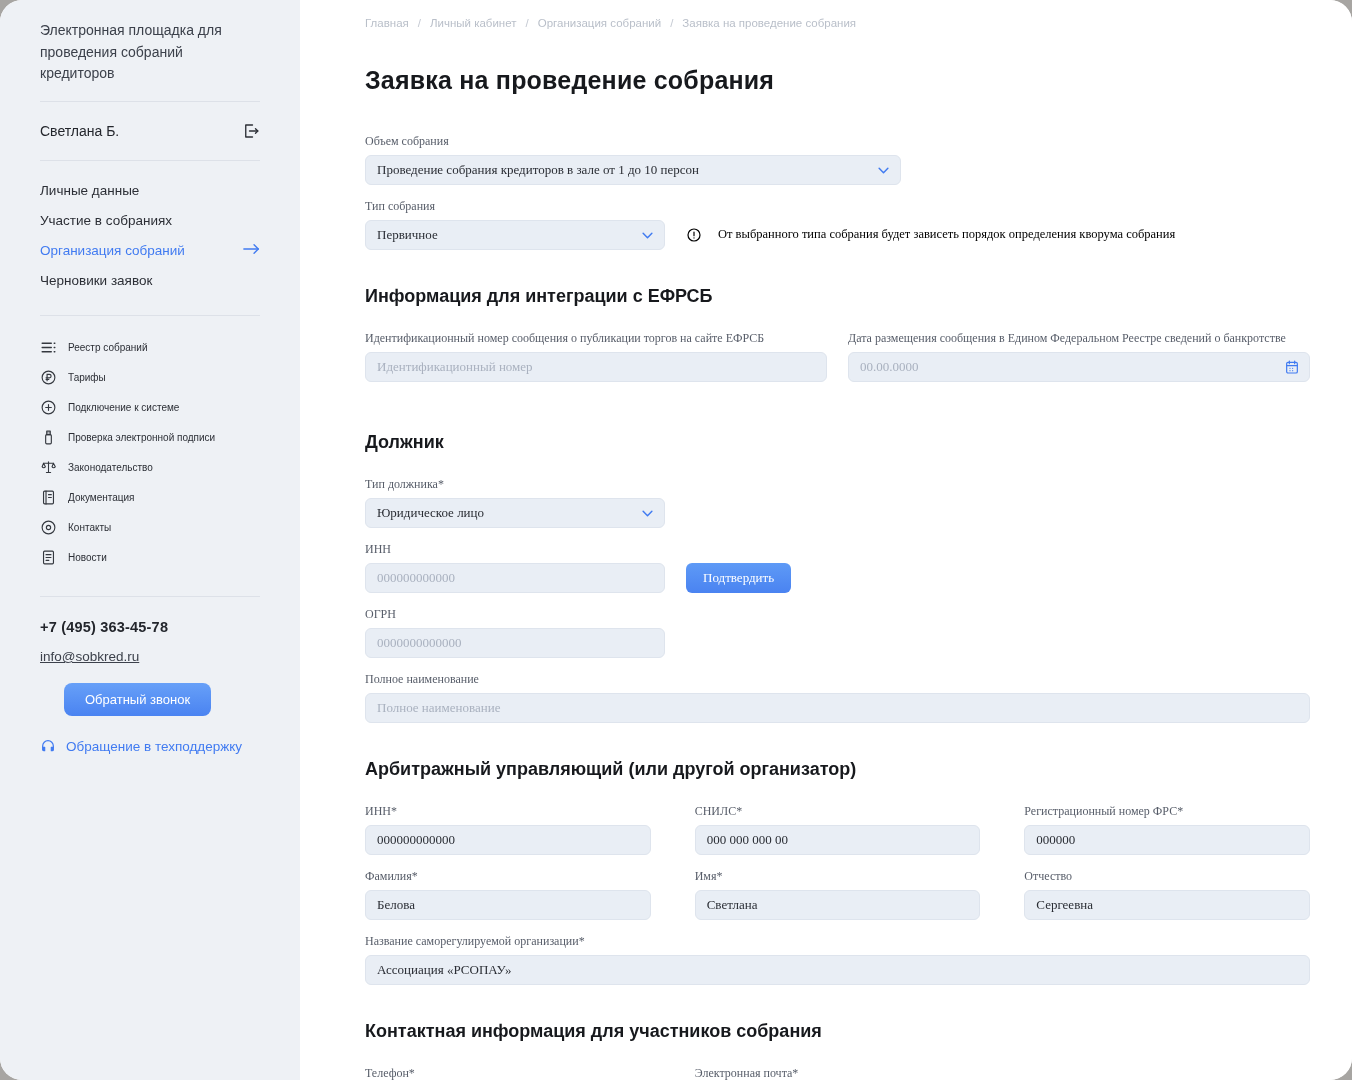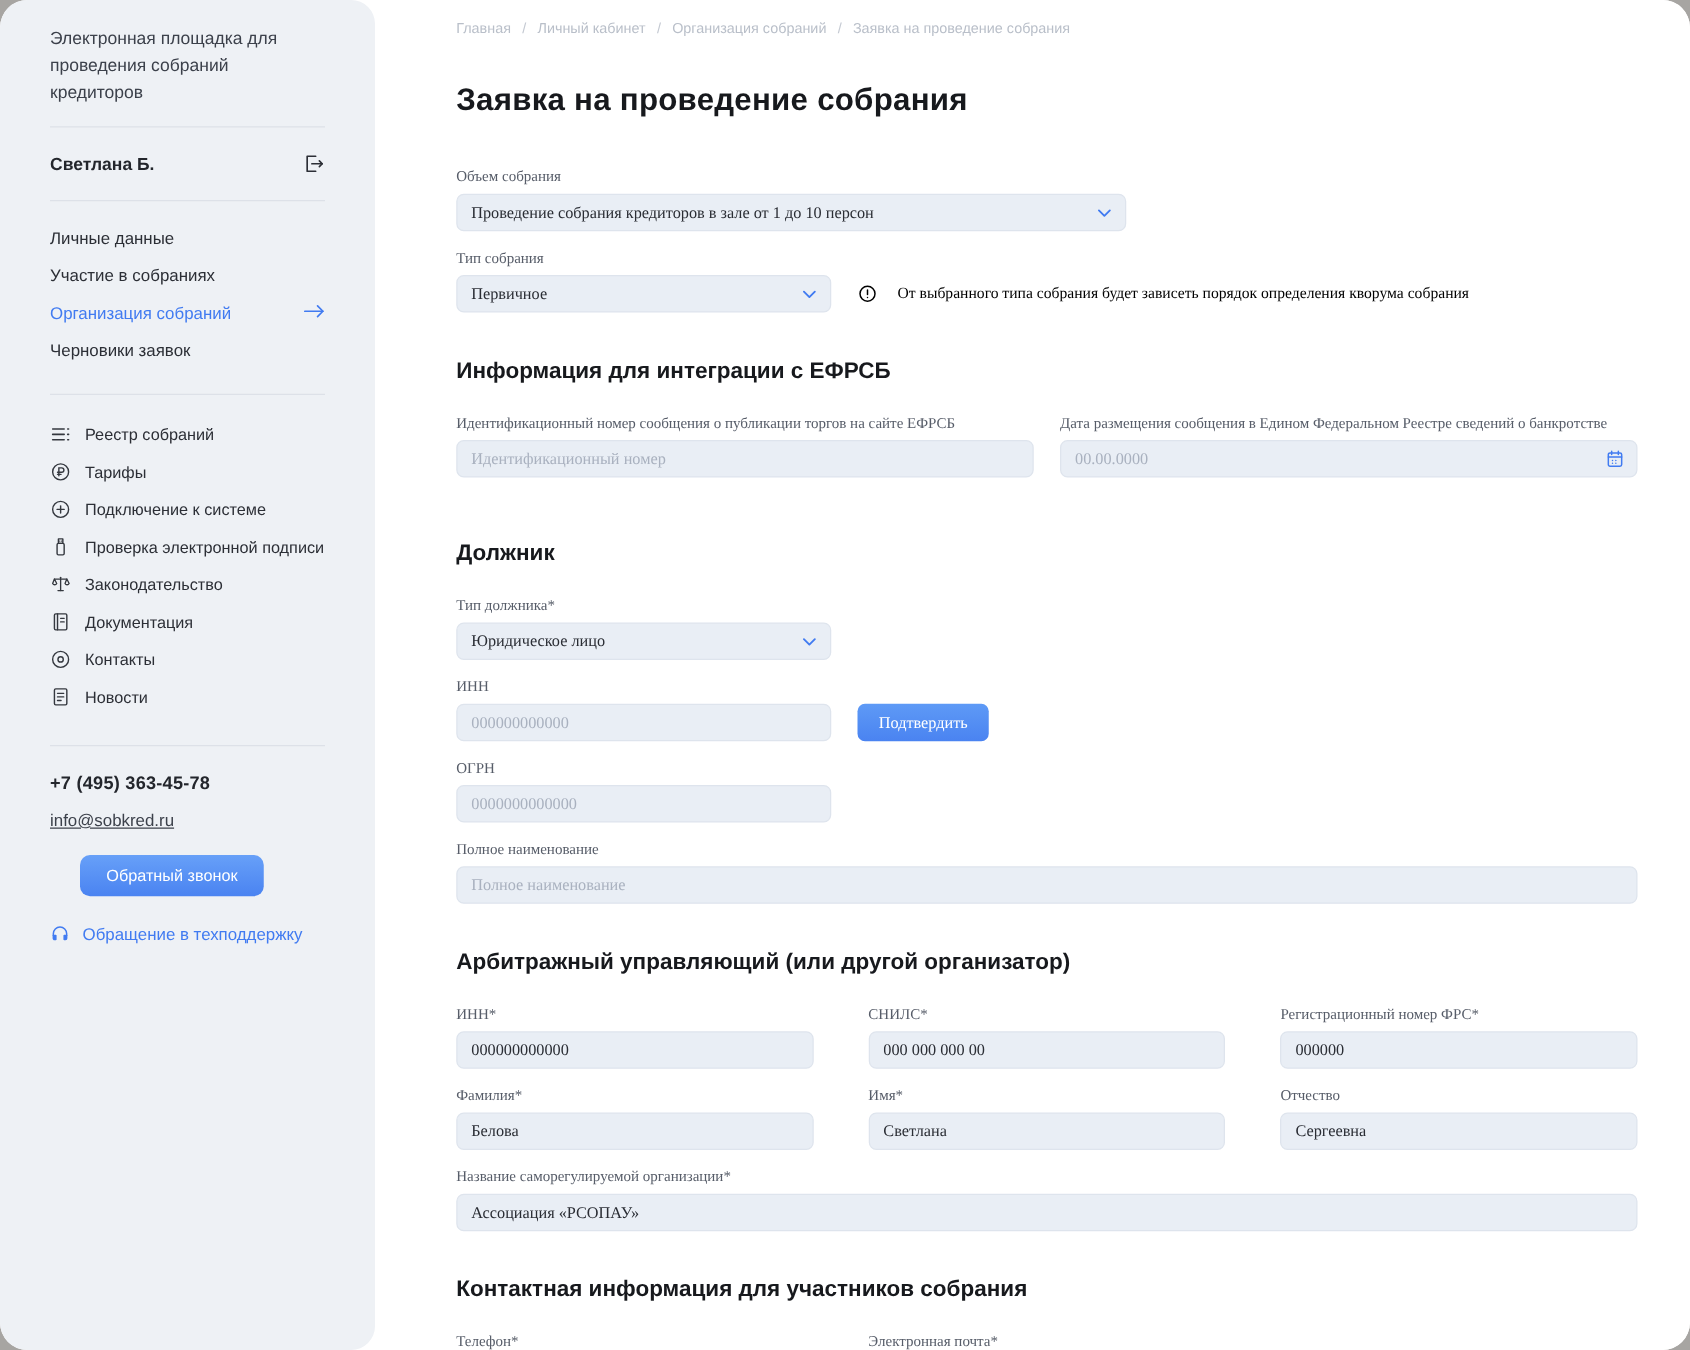--- a/index.html
+++ b/index.html
@@ -14,43 +14,43 @@
     border-radius: 22px;
     overflow: hidden;
     display: flex;
     background: #ffffff;
   }
   
   .sidebar {
     width: 300px; min-width: 300px;
     background: #eef1f5;
     padding: 20px 40px 0 40px;
-    display: flex; flex-direction: column; border-radius: 19px;
+    display: flex; flex-direction: column;
   }
   .sidebar-title {
     font-size: 14px; line-height: 1.55; color: #3c414b;
     padding-bottom: 16px;
   }
   .divider { border: none; border-top: 1px solid #dde1e8; margin: 0 0 0 0; }
   .user-row {
     display: flex; align-items: center; justify-content: space-between;
     padding: 20px 0;
   }
-  .user-name { font-size: 14px; font-weight: bold; color: #23262c; }
+  .user-name { font-size: 14px; font-weight: normal; color: #23262c; }
   .icon-btn { display: inline-flex; cursor: pointer; color: #2c2f36; }
   .nav-primary { padding: 14px 0 20px 0; display: flex; flex-direction: column; }
   .nav-primary .nav-item {
     display: flex; align-items: center; justify-content: space-between;
     font-size: 13.5px; color: #2c2f36; padding: 7.5px 0; cursor: pointer;
   }
   .nav-primary .nav-item.active { color: #417bf1; }
   .nav-secondary { padding: 16px 0 24px 0; display: flex; flex-direction: column; }
   .nav-secondary .nav-item {
     display: flex; align-items: center; gap: 11px;
-    font-size: 13px; color: #2c2f36; padding: 6.5px 0; cursor: pointer;
+    font-size: 10px; color: #2c2f36; padding: 6.5px 0; cursor: pointer;
   }
   .nav-secondary .nav-icon { width: 17px; height: 17px; display: inline-flex; color: #34383f; flex: none; }
   .sidebar-contacts { padding: 22px 0 0 0; }
   .sidebar-phone { font-size: 14.5px; font-weight: bold; color: #23262c; letter-spacing: .2px; }
   .sidebar-email { display: inline-block; margin-top: 14px; font-size: 13.5px; color: #3c414b; text-decoration: underline; cursor: pointer; }
   .callback-btn {
     margin-top: 18px; display: inline-block;
     background: linear-gradient(180deg, #67a0f8 0%, #4a83f1 100%);
     color: #fff; font-size: 13px; font-family: inherit;
     border: none; border-radius: 8px; padding: 9px 21px; cursor: pointer; margin-left: 24px;

